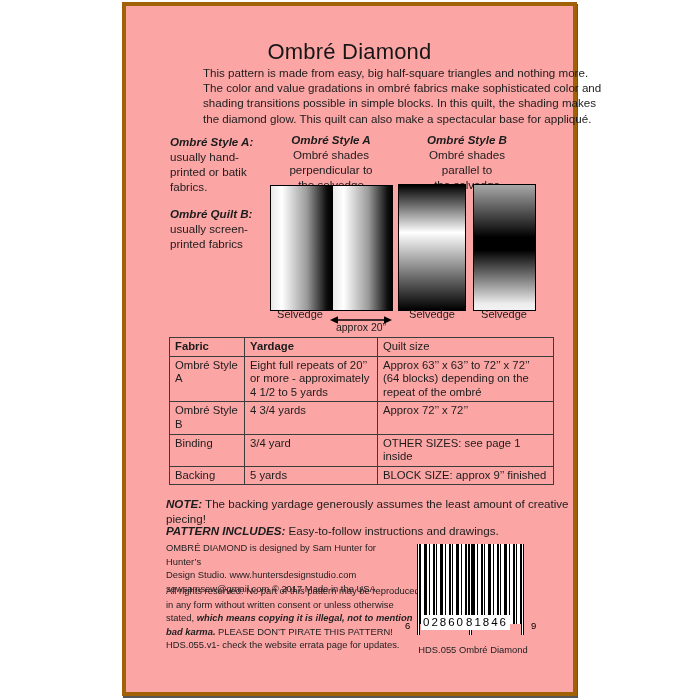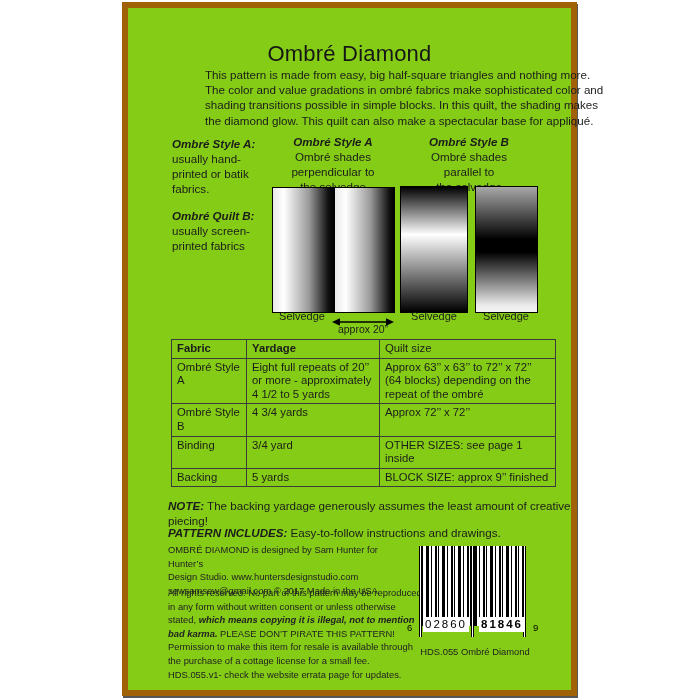--- a/index.html
+++ b/index.html
@@ -3,21 +3,21 @@
 <meta charset="utf-8">
 <style>
   html,body{margin:0;padding:0;}
   body{
     width:700px;height:700px;background:#ffffff;position:relative;
     font-family:"Liberation Sans", sans-serif;color:#1c1c1c;
     -webkit-font-smoothing:antialiased;
   }
   .page{
     position:absolute;left:122px;top:2px;width:455px;height:694px;
-    background:#84cc16;border:6px solid #a16207;box-sizing:border-box;
+    background:#fca5a5;border:4px solid #a16207;box-sizing:border-box;
     box-shadow:1px 2px 0 #565656;
   }
   .abs{position:absolute;}
   .title{
     left:0;top:33px;width:100%;text-align:center;
     font-size:22px;letter-spacing:0.2px;color:#161616;
   }
   .intro{
     left:41px;top:59px;width:401px;
     font-size:11.6px;line-height:15.2px;text-align:left;margin-left:36px;
@@ -78,21 +78,21 @@
       #000 7px 10px,#fff 10px 12px,#000 12px 13px,#fff 13px 16px);
   }
   .guard{position:absolute;top:0;width:3px;height:91px;
     background:linear-gradient(90deg,#000 0 1px,#fff 1px 2px,#000 2px 3px);}
   .g-left{left:14px;} .g-mid{left:66px;} .g-right{left:118px;}
   .digitbox{
     position:absolute;top:71px;height:15px;background:#fff;
     font-size:11.5px;letter-spacing:2px;text-align:center;line-height:15px;color:#000;
   }
   .d1{left:18px;width:46px;}
-  .d2{left:74px;width:46px;font-weight:bold;}
+  .d2{left:61px;width:46px;}
   .edge-digit{position:absolute;top:76px;font-size:9.5px;color:#000;}
   .e-left{left:2px;} .e-right{left:128px;}
   .barcode-label{left:277px;top:638px;width:140px;text-align:center;font-size:9.4px;color:#222;}
   b{font-weight:700;font-style:italic;}
 </style>
 </head>
 <body>
 
 <div class="page">
 
@@ -189,21 +189,20 @@
   </div>
 
   <div class="abs smallprint credits">
     <div>OMBRÉ DIAMOND is designed by Sam Hunter for Hunter’s</div>
     <div>Design Studio. www.huntersdesignstudio.com</div>
     <div>sewsamsew@gmail.com © 2017  Made in the USA</div>
   </div>
 
   <div class="abs smallprint legal">
     <div><span>All rights reserved. No part of this pattern may be reproduced in any form without written consent or unless otherwise stated, </span><b>which means copying it is illegal, not to mention bad karma.</b><span> PLEASE DON’T PIRATE THIS PATTERN!</span></div>
-    <div>Permission to make this item for resale is available through the purchase of a cottage license for a small fee.</div>
     <div>HDS.055.v1- check the website errata page for updates.</div>
   </div>
 
   <div class="abs barcode">
     <div class="bars"></div>
     <div class="guard g-left"></div>
     <div class="guard g-mid"></div>
     <div class="guard g-right"></div>
     <div class="digitbox d1">02860</div>
     <div class="digitbox d2">81846</div>

